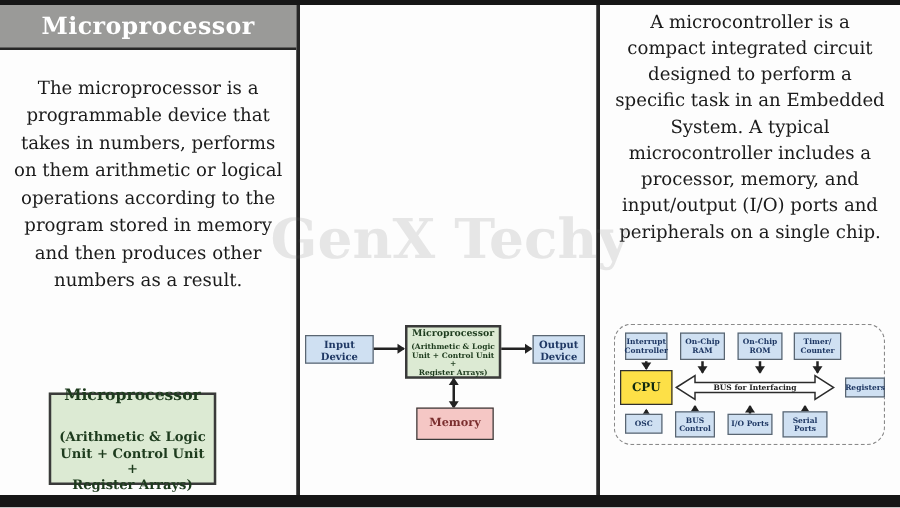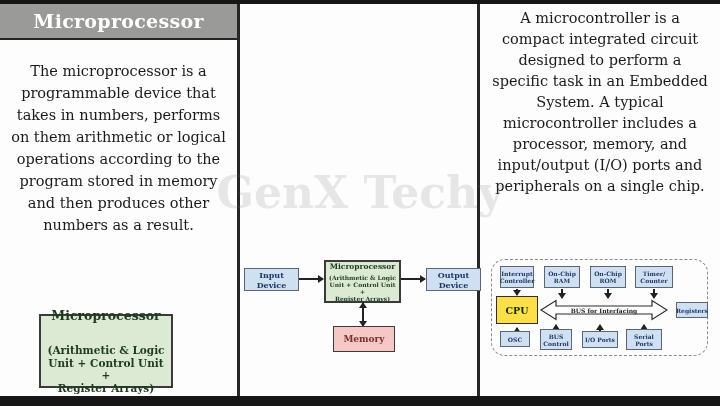--- a/index.html
+++ b/index.html
@@ -45,21 +45,21 @@
   .cpu-green { background:#fde047; border:1.8px solid #2f2f2f; color:#0f2a0f; }
 
   
   .mp-box { left:39px; top:254px; width:134px; height:74px; padding:4px; }
   .mp-box .t { font-size:12.5px; }
   .mp-box .s { font-size:10.5px; margin-top:21px; line-height:12.5px; white-space:pre-line; }
 
   
   .io-box { font-size:8px; }
   .in-box  { left:4px;  top:264px; width:55px; height:23px; }
-  .out-box { left:186px; top:264px; width:55px; height:23px; }
+  .out-box { left:186px; top:264px; width:42px; height:23px; }
   .mp2-box { left:84px; top:256px; width:77px; height:43px; padding:2px; }
   .mp2-box .t { font-size:7.5px; }
   .mp2-box .s { font-size:6px; margin-top:3px; line-height:7px; white-space:pre-line; }
   .mem-box { left:93px; top:322px; width:62px; height:26px; font-size:9px; }
 
   
   .mcu-frame { position:absolute; left:11px; top:251px; width:217px; height:97px;
                border:1.6px dashed #8a8a8a; border-radius:14px; box-sizing:border-box; }
   .small { font-size:6px; line-height:7px; white-space:pre-line; }
   .b-int { left:20px; top:258px; width:34px; height:22px; }

